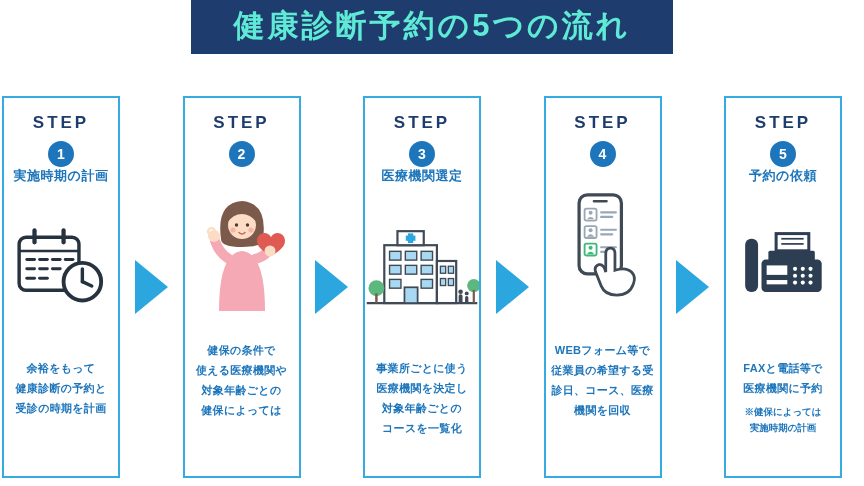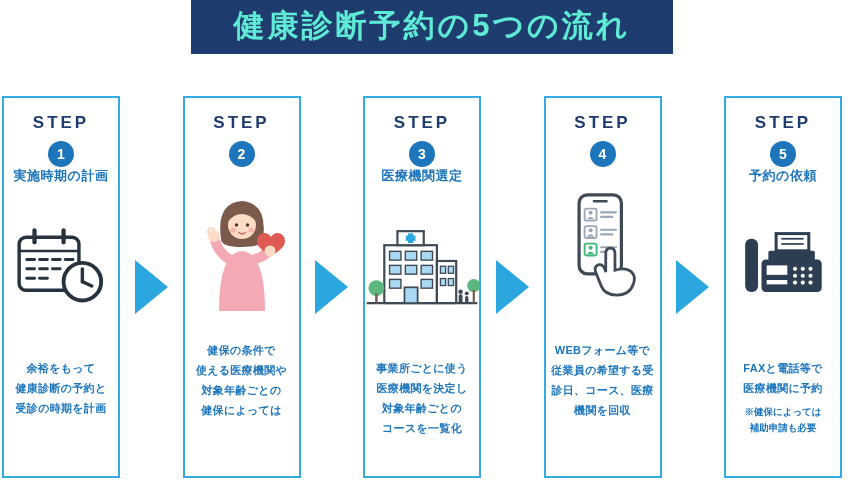--- a/index.html
+++ b/index.html
@@ -266,17 +266,17 @@
             <circle cx="64" cy="67" r="2.4"></circle>
               <circle cx="73" cy="67" r="2.4"></circle>
               <circle cx="82" cy="67" r="2.4"></circle>
           </g>
           <rect x="31" y="64" width="24" height="5" fill="#fff"></rect>
         </svg>
       </div>
       <div class="card-desc">FAXと電話等で
 医療機関に予約</div>
       <div class="card-note">※健保によっては
-補助申請も必要</div>
+実施時期の計画</div>
     </div>
 
   </div>
 </div>
 
 </body></html>

